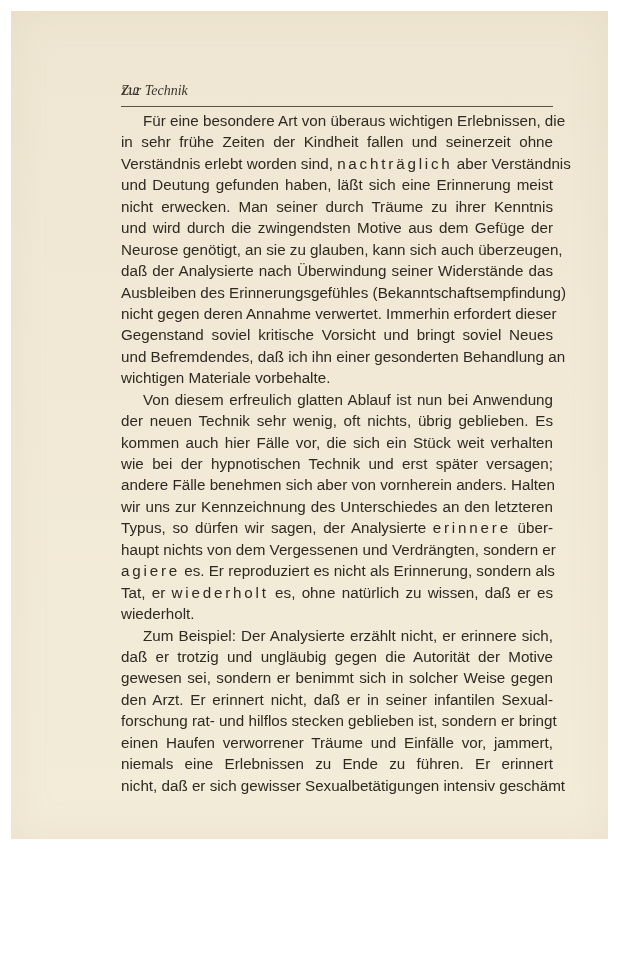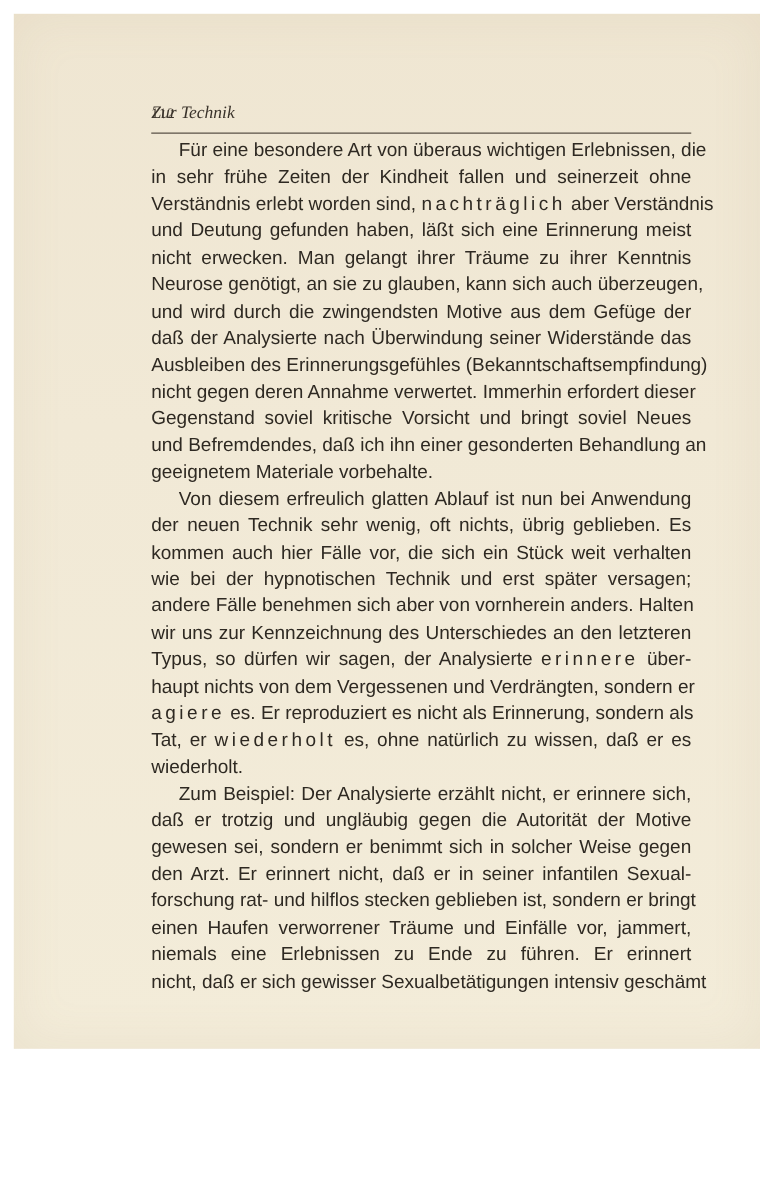--- a/index.html
+++ b/index.html
@@ -81,29 +81,29 @@
     <span class="page-number">112</span>
     <span class="running-head">Zur Technik</span>
   </div>
   <div class="rule"></div>
   <div class="body-text" id="body-text">
       <div>
         <span class="line indent">Für eine besondere Art von überaus wichtigen Erlebnissen, die</span>
         <span class="line">in sehr frühe Zeiten der Kindheit fallen und seinerzeit ohne</span>
         <span class="line">Verständnis erlebt worden sind, <span class="spaced">nachträglich</span> aber Verständnis</span>
         <span class="line">und Deutung gefunden haben, läßt sich eine Erinnerung meist</span>
-        <span class="line">nicht erwecken. Man gelangt ihrer Träume zu ihrer Kenntnis</span>
+        <span class="line">nicht erwecken. Man seiner durch Träume zu ihrer Kenntnis</span>
+        <span class="line">und wird durch die zwingendsten Motive aus dem Gefüge der</span>
         <span class="line">Neurose genötigt, an sie zu glauben, kann sich auch überzeugen,</span>
-        <span class="line">und wird durch die zwingendsten Motive aus dem Gefüge der</span>
         <span class="line">daß der Analysierte nach Überwindung seiner Widerstände das</span>
         <span class="line">Ausbleiben des Erinnerungsgefühles (Bekanntschaftsempfindung)</span>
         <span class="line">nicht gegen deren Annahme verwertet. Immerhin erfordert dieser</span>
         <span class="line">Gegenstand soviel kritische Vorsicht und bringt soviel Neues</span>
         <span class="line">und Befremdendes, daß ich ihn einer gesonderten Behandlung an</span>
-        <span class="line last">geeignetem Materiale vorbehalte.</span>
+        <span class="line last">wichtigen Materiale vorbehalte.</span>
       </div>
       <div>
         <span class="line indent">Von diesem erfreulich glatten Ablauf ist nun bei Anwendung</span>
         <span class="line">der neuen Technik sehr wenig, oft nichts, übrig geblieben. Es</span>
         <span class="line">kommen auch hier Fälle vor, die sich ein Stück weit verhalten</span>
         <span class="line">wie bei der hypnotischen Technik und erst später versagen;</span>
         <span class="line">andere Fälle benehmen sich aber von vornherein anders. Halten</span>
         <span class="line">wir uns zur Kennzeichnung des Unterschiedes an den letzteren</span>
         <span class="line">Typus, so dürfen wir sagen, der Analysierte <span class="spaced">erinnere</span> über-</span>
         <span class="line">haupt nichts von dem Vergessenen und Verdrängten, sondern er</span>

